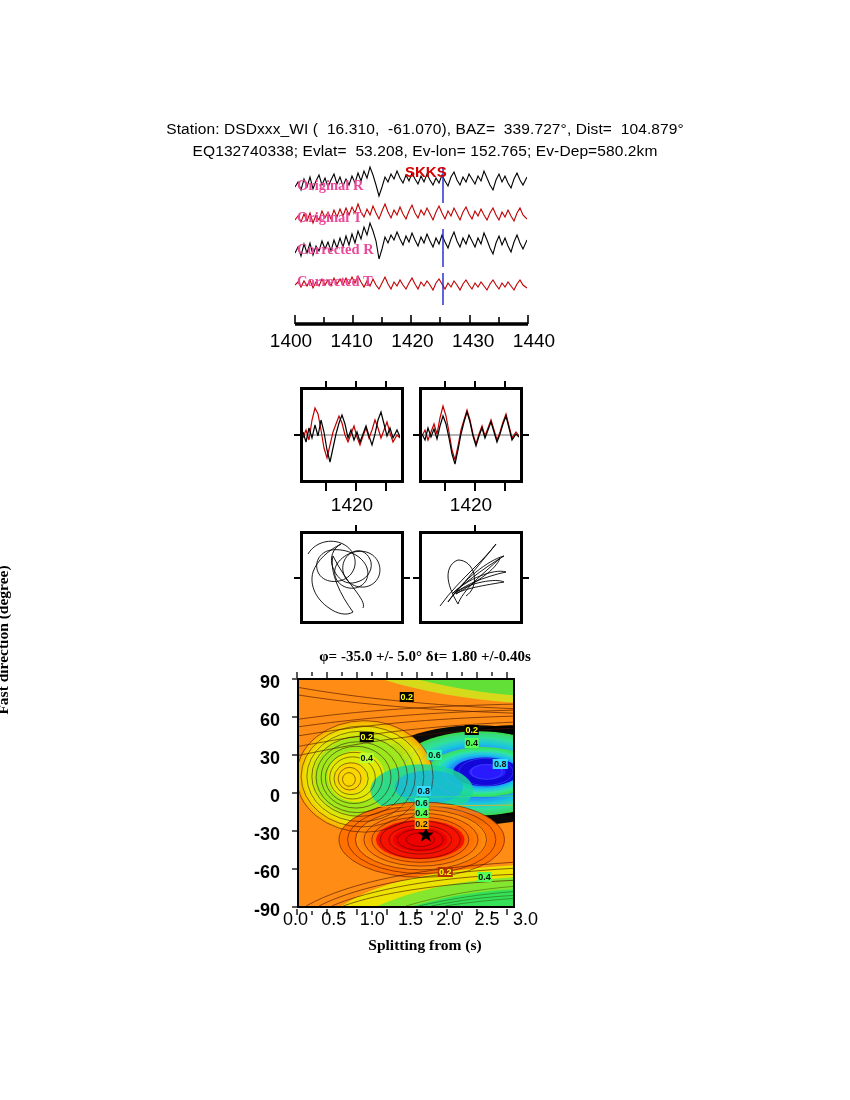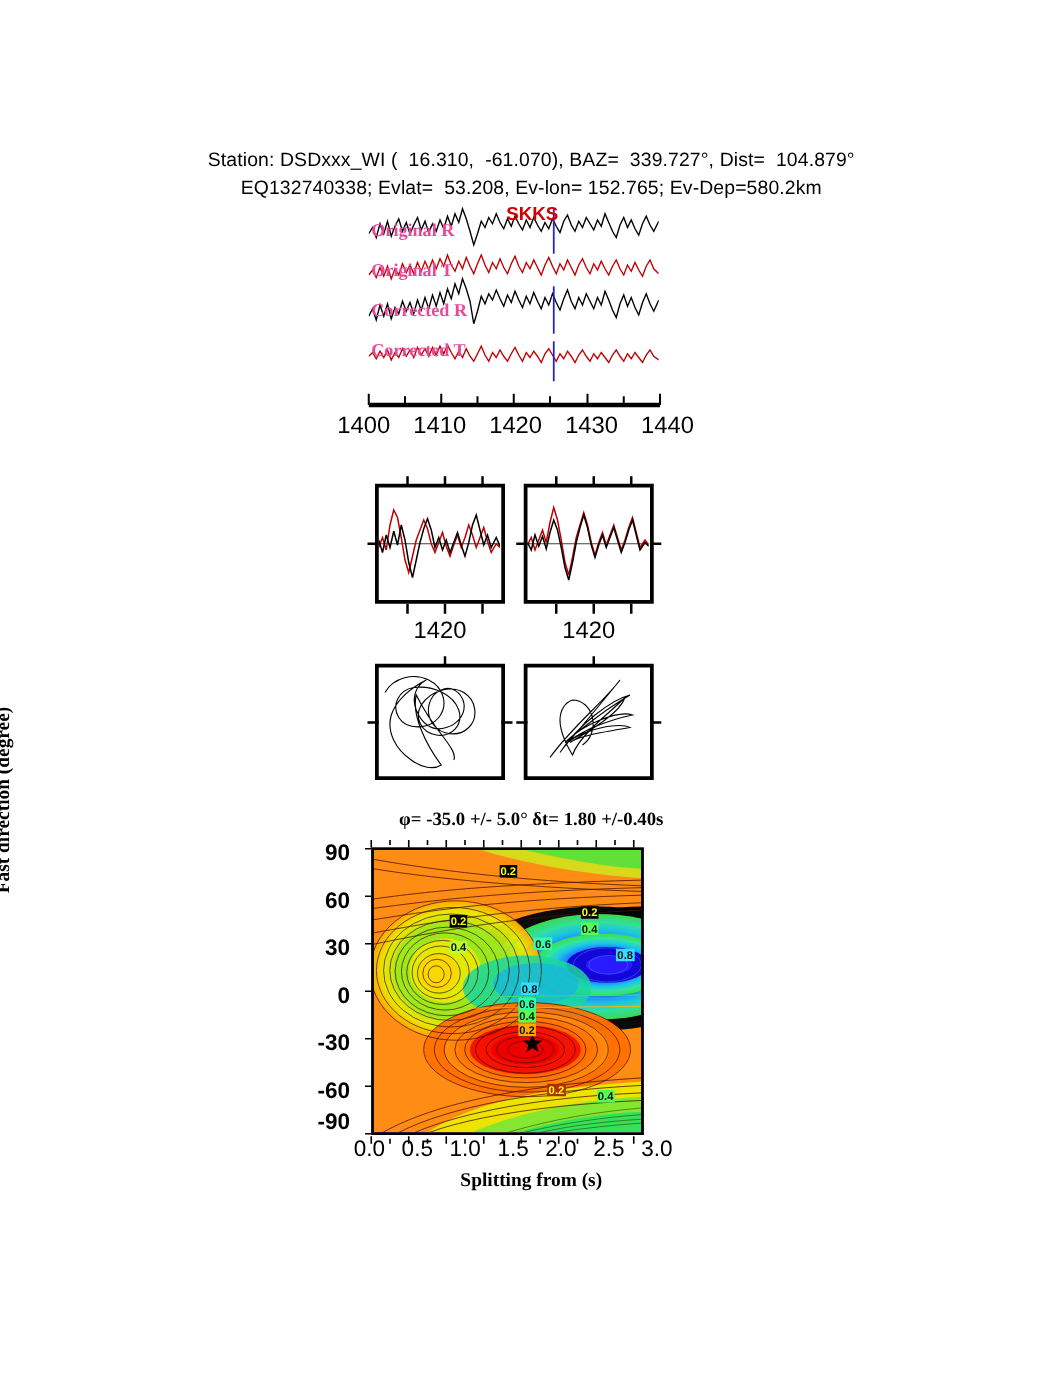--- a/index.html
+++ b/index.html
@@ -118,21 +118,21 @@
     font-weight: bold;
     font-size: 15px;
     white-space: pre;
   }
   #contour-plot {
     position: absolute;
     left: 297px; top: 678px;
     width: 214px; height: 226px;
     border: 2.5px solid #000;
     box-sizing: content-box;
-    background: #4c1d95;
+    background: #e5e5e5;
     overflow: hidden;
   }
   #contour-svg { display: block; }
 
   .ylabel-text {
     position: absolute;
     left: -6px; top: 720px;
     width: 160px;
     transform: rotate(-90deg);
     transform-origin: left top;
@@ -326,21 +326,21 @@
 
   <div class="ylabel-text">Fast direction (degree)</div>
 
   <div id="ytick-holder">
     <span class="ytick-label" style="top:3px;">90</span>
     <span class="ytick-label" style="top:41px;">60</span>
     <span class="ytick-label" style="top:79px;">30</span>
     <span class="ytick-label" style="top:117px;">0</span>
     <span class="ytick-label" style="top:155px;">-30</span>
     <span class="ytick-label" style="top:193px;">-60</span>
-    <span class="ytick-label" style="top:218px;">-90</span>
+    <span class="ytick-label" style="top:231px;">-90</span>
   </div>
 
   <div id="contour-plot">
     <svg id="contour-svg" width="214" height="226" viewBox="0 0 300 300" preserveAspectRatio="none">
       <defs>
 
         <radialGradient id="gBlue" cx="50%" cy="50%" r="50%">
           <stop offset="0%" stop-color="#000000"></stop>
           <stop offset="18%" stop-color="#1a00c8"></stop>
           <stop offset="36%" stop-color="#2a1aff"></stop>

